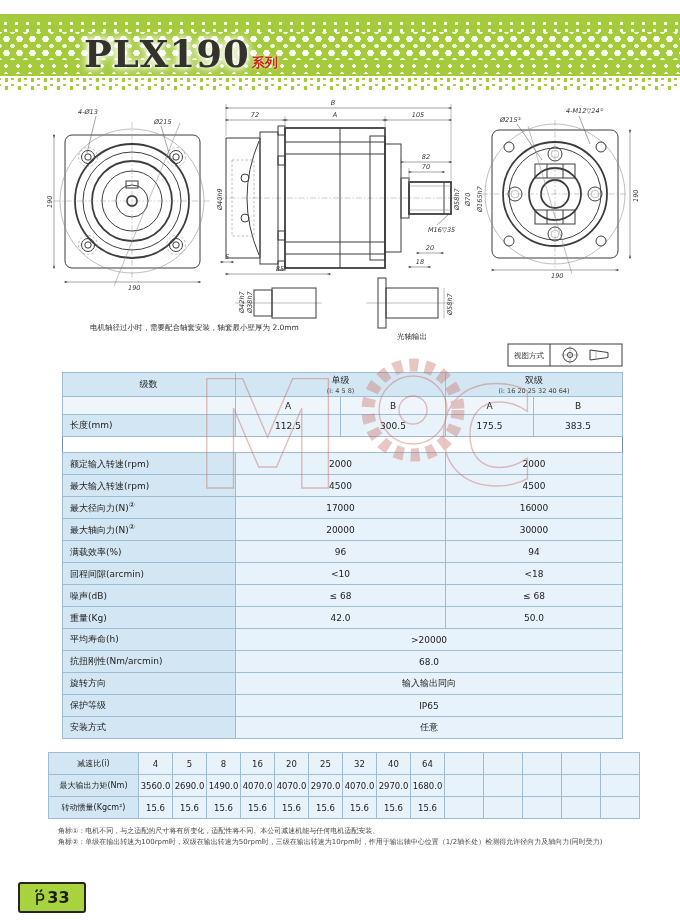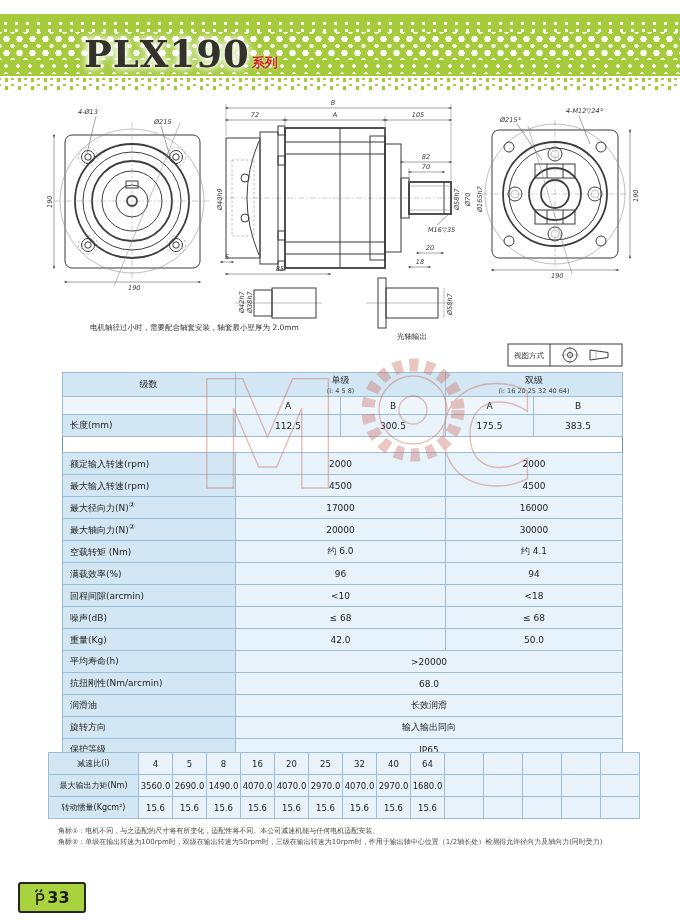--- a/index.html
+++ b/index.html
@@ -326,25 +326,20 @@
       <td class="lbl"><span>最大径向力(N)</span><sup>②</sup></td>
       <td class="val" colspan="2">17000</td>
       <td class="val" colspan="2">16000</td>
     </tr>
     <tr>
       <td class="lbl"><span>最大轴向力(N)</span><sup>②</sup></td>
       <td class="val" colspan="2">20000</td>
       <td class="val" colspan="2">30000</td>
     </tr>
     <tr>
-      <td class="lbl"><span>空载转矩 (Nm)</span><sup></sup></td>
-      <td class="val" colspan="2">约 6.0</td>
-      <td class="val" colspan="2">约 4.1</td>
-    </tr>
-    <tr>
       <td class="lbl"><span>满载效率(%)</span><sup></sup></td>
       <td class="val" colspan="2">96</td>
       <td class="val" colspan="2">94</td>
     </tr>
     <tr>
       <td class="lbl"><span>回程间隙(arcmin)</span><sup></sup></td>
       <td class="val" colspan="2">&lt;10</td>
       <td class="val" colspan="2">&lt;18</td>
     </tr>
     <tr>
@@ -357,24 +352,20 @@
       <td class="val" colspan="2">42.0</td>
       <td class="val" colspan="2">50.0</td>
     </tr>
     <tr>
       <td class="lbl">平均寿命(h)</td>
       <td class="val" colspan="4">&gt;20000</td>
     </tr>
     <tr>
       <td class="lbl">抗扭刚性(Nm/arcmin)</td>
       <td class="val" colspan="4">68.0</td>
-    </tr>
-    <tr>
-      <td class="lbl">润滑油</td>
-      <td class="val" colspan="4">长效润滑</td>
     </tr>
     <tr>
       <td class="lbl">旋转方向</td>
       <td class="val" colspan="4">输入输出同向</td>
     </tr>
     <tr>
       <td class="lbl">保护等级</td>
       <td class="val" colspan="4">IP65</td>
     </tr>
     <tr>

